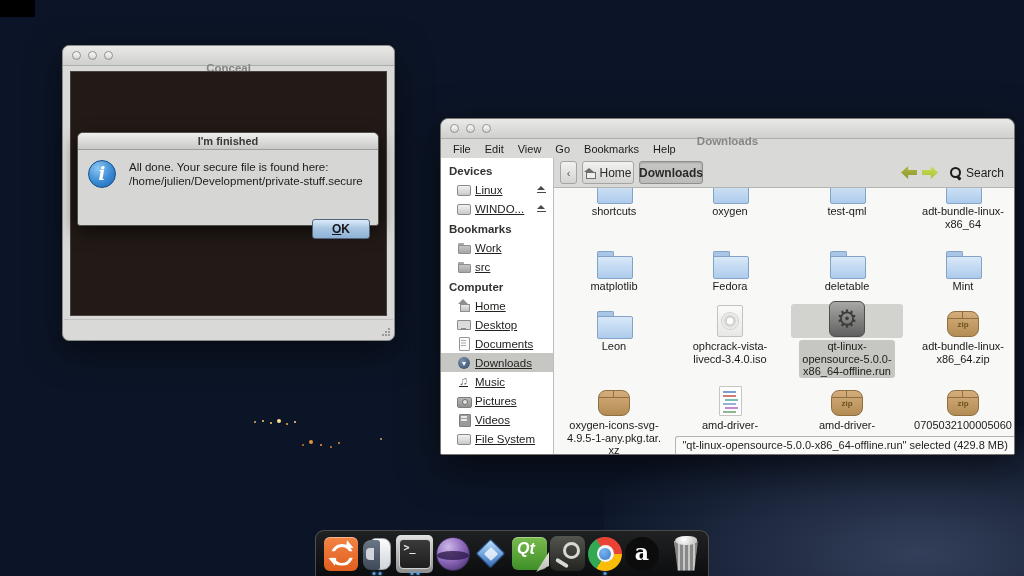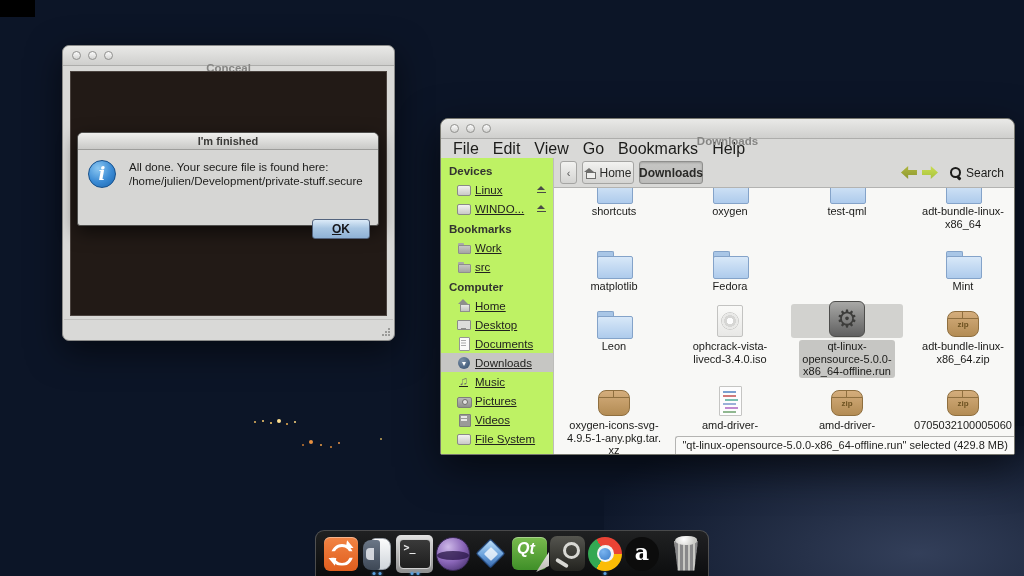--- a/index.html
+++ b/index.html
@@ -77,25 +77,25 @@
   .ok-lbl { display:block; line-height:18px; }
   .ok-lbl::first-letter { text-decoration:underline; }
 
   
   .fm { position:absolute; left:440px; top:118px; width:575px; height:337px;
     background:#d9d9d7; border:1px solid #77776f; border-radius:8px 8px 2px 2px;
     box-shadow:0 12px 40px rgba(0,0,0,.6); overflow:hidden; }
   .fm .titlebar { border-radius:7px 7px 0 0; height:20px; }
   .menubar { height:19px; background:#d9d9d7; display:flex; align-items:center;
     padding-left:6px; gap:2px; }
-  .menu-item { font-size:16px; color:#1c1c1a; padding:0 6px; line-height:18px; }
+  .menu-item { font-size:11px; color:#1c1c1a; padding:0 6px; line-height:18px; }
   .fm-body { position:absolute; left:0; right:0; top:39px; bottom:0; display:flex; }
 
   
-  .sidebar { width:113px; background:#bef264; border-right:1px solid #bdbdbb; padding-top:2px; flex:none; }
+  .sidebar { width:113px; background:#ffffff; border-right:1px solid #bdbdbb; padding-top:2px; flex:none; }
   .sb-hdr { font-size:11.5px; font-weight:bold; color:#333331; padding:5px 8px 3px; }
   .sb-item { height:19px; display:flex; align-items:center; gap:5px; padding-left:16px;
     font-size:11.5px; color:#222220;text-decoration:underline; }
   .sb-item.sel { background:#c6c6c3; }
   .sb-eject { margin-left:auto; margin-right:7px; width:9px; height:7px; position:relative; }
   .sb-eject::before { content:""; position:absolute; left:0; top:0; border-left:4.5px solid transparent;
     border-right:4.5px solid transparent; border-bottom:4px solid #4a4a48; }
   .sb-eject::after { content:""; position:absolute; left:0; bottom:0; width:9px; height:1.5px; background:#4a4a48; }
 
   
@@ -448,20 +448,26 @@
               <div class="icon-folder"></div>
             </div>
           <div class="label">Fedora</div>
         </div>
         <div class="cell c1 r2">
           <div class="iwrap">
               <div class="icon-folder"></div>
             </div>
           <div class="label">matplotlib</div>
         </div>
+        <div class="cell c3 r2">
+          <div class="iwrap">
+              <div class="icon-folder"></div>
+            </div>
+          <div class="label">deletable</div>
+        </div>
         <div class="cell c4 r2">
           <div class="iwrap">
               <div class="icon-folder"></div>
             </div>
           <div class="label">Mint</div>
         </div>
 
         <div class="cell c1 r3">
           <div class="iwrap">
               <div class="icon-folder"></div>

